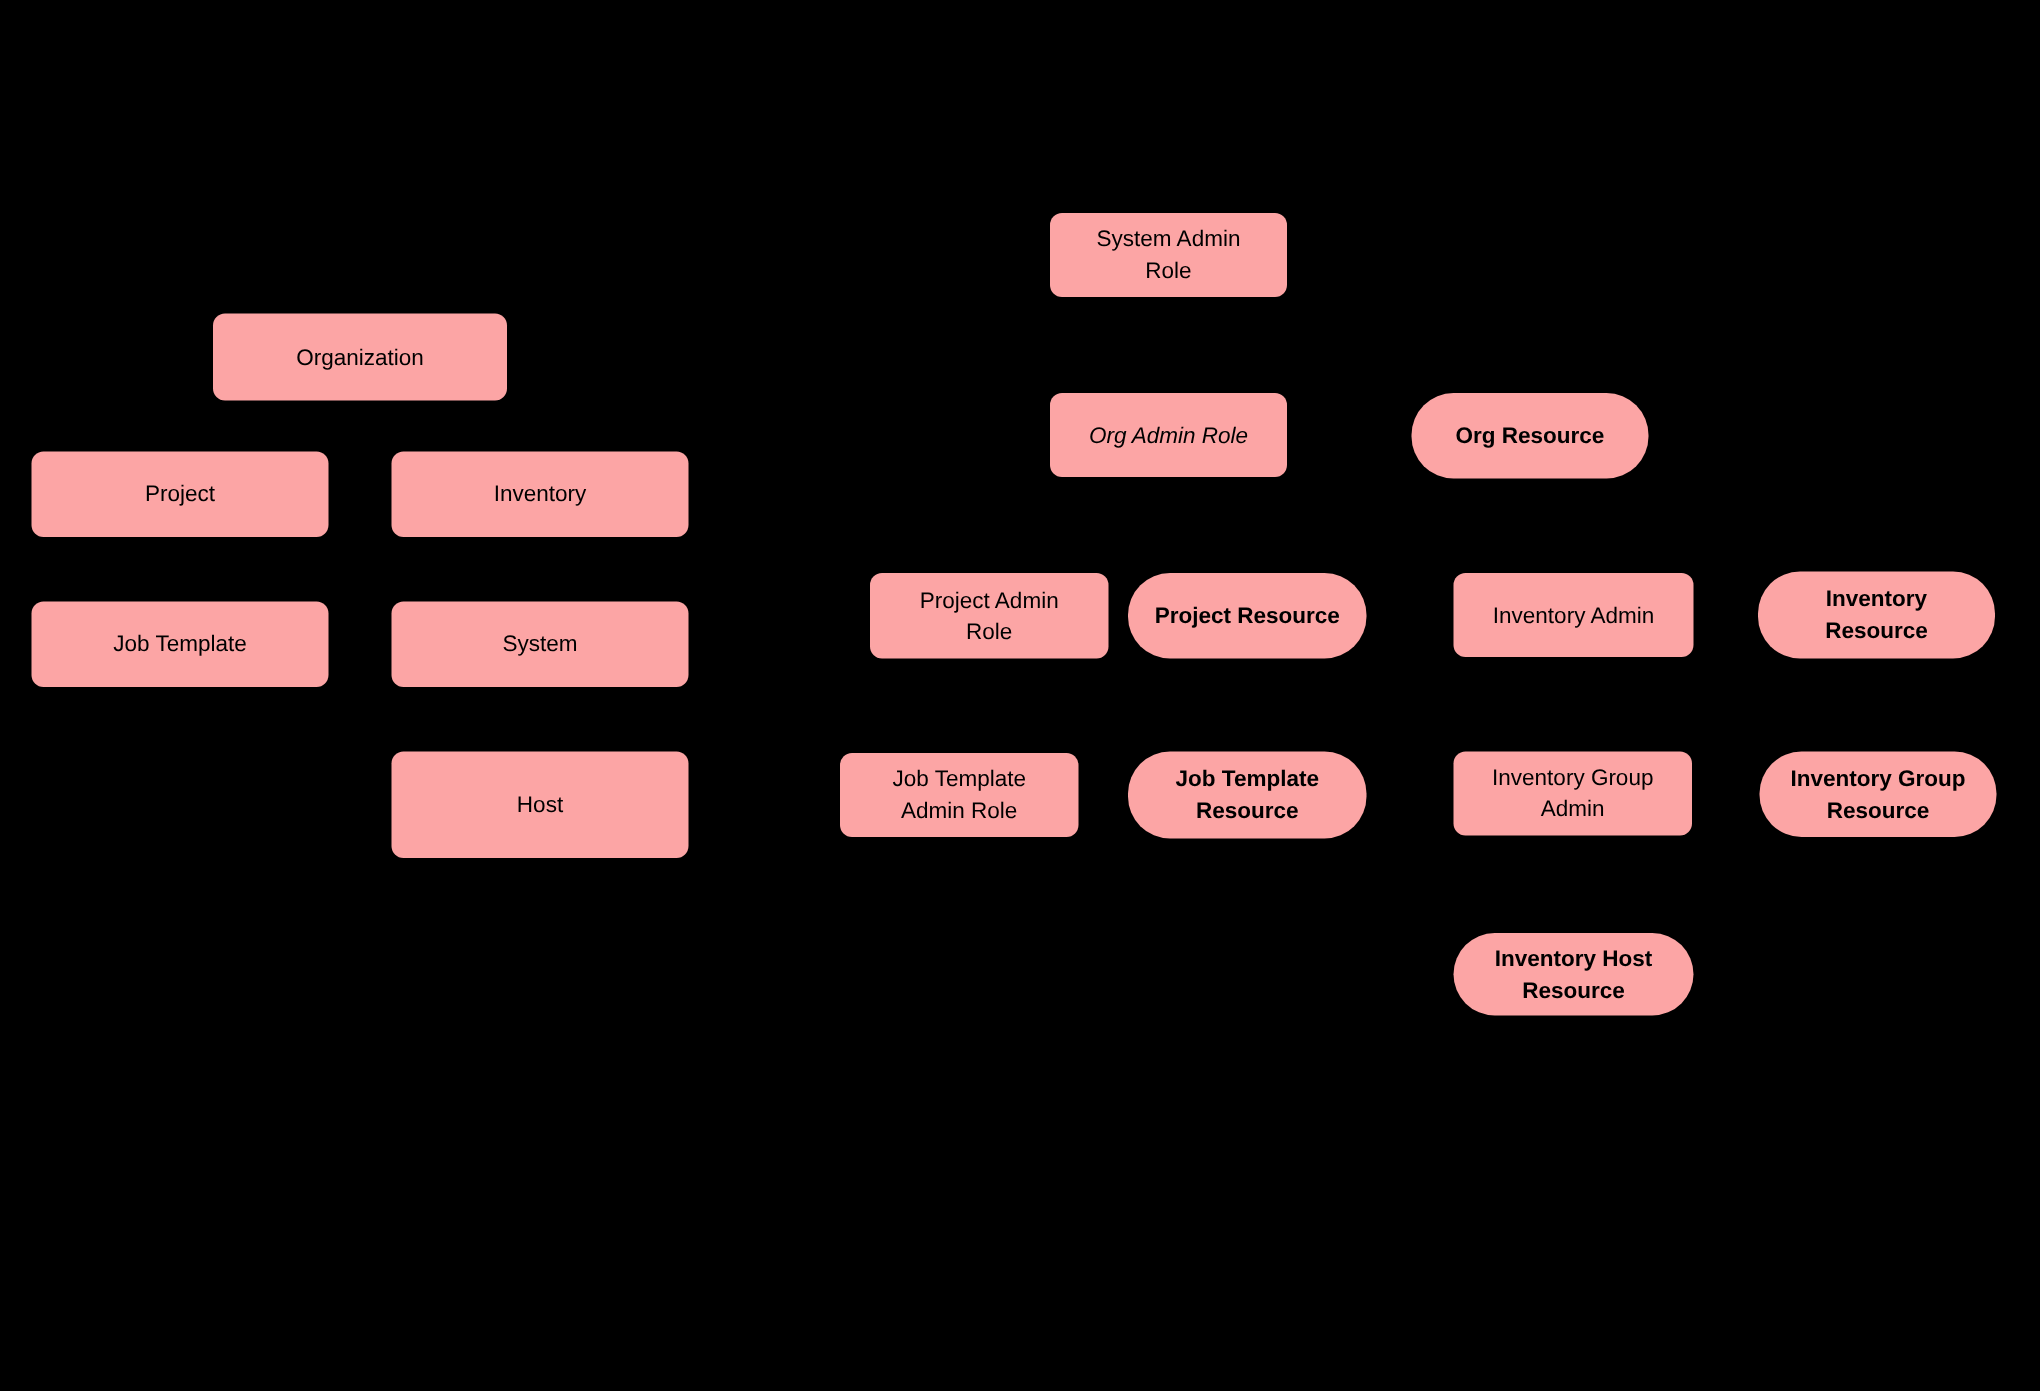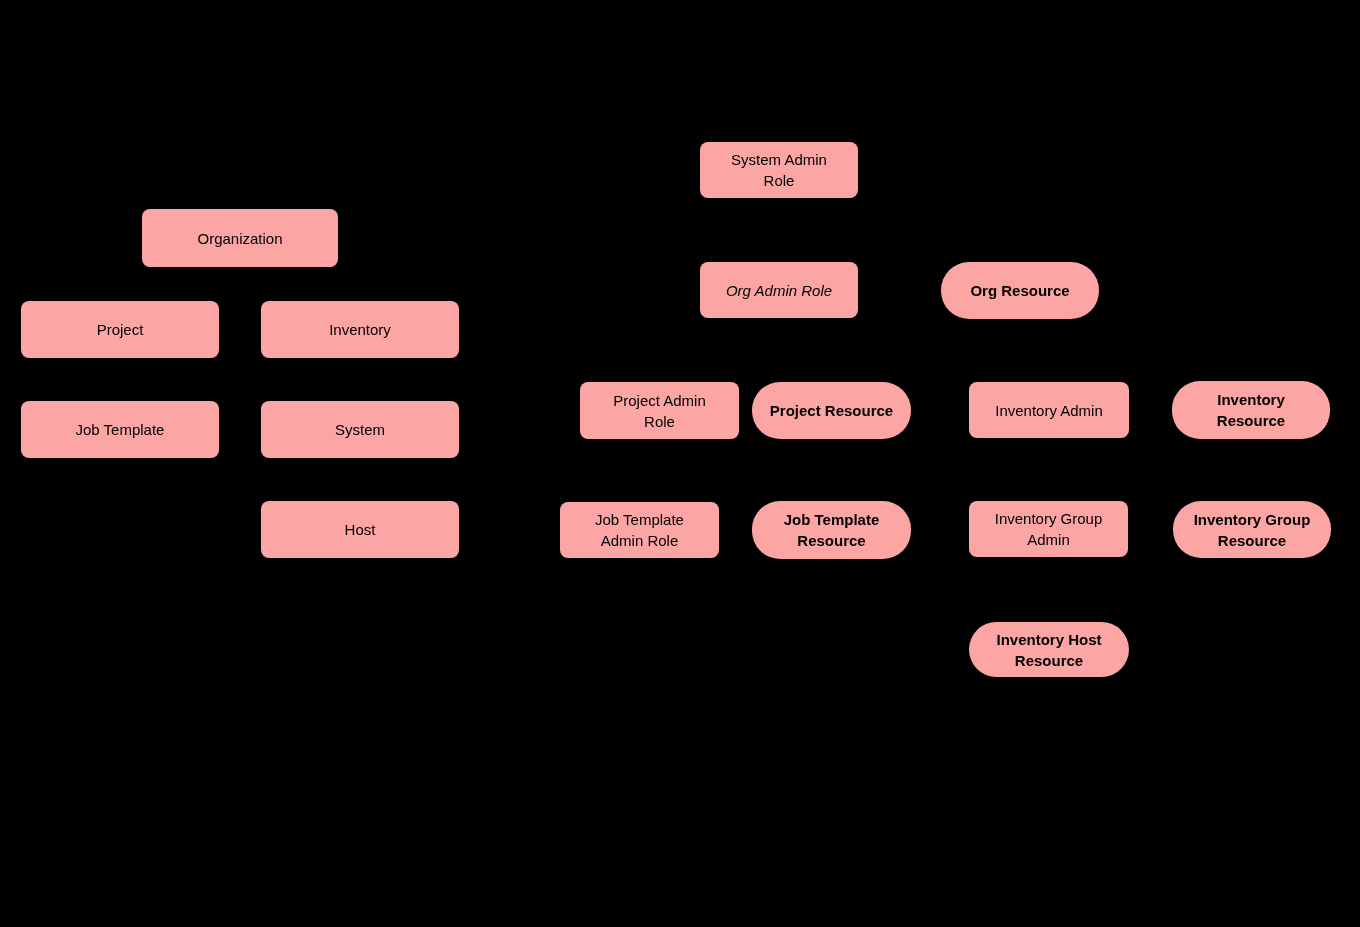--- a/index.html
+++ b/index.html
@@ -32,21 +32,21 @@
   }
   .rect { border-radius: 8px; }
   .pill { border-radius: 28px; font-weight: bold; }
 
   
   .n-organization        { left: 142px; top: 209px; width: 196px; height: 58px; }
   .n-project             { left:  21px; top: 301px; width: 198px; height: 57px; }
   .n-inventory           { left: 261px; top: 301px; width: 198px; height: 57px; }
   .n-job-template        { left:  21px; top: 401px; width: 198px; height: 57px; }
   .n-group               { left: 261px; top: 401px; width: 198px; height: 57px; }
-  .n-host                { left: 261px; top: 501px; width: 198px; height: 57px; }
+  .n-host                { left: 261px; top: 501px; width: 198px; height: 71px; }
 
   
   .n-system-admin-role        { left:  700px; top: 142px; width: 158px; height: 56px; }
   .n-org-admin-role           { left:  700px; top: 262px; width: 158px; height: 56px; font-style: italic; }
   .n-org-resource             { left:  941px; top: 262px; width: 158px; height: 57px; }
   .n-project-admin-role       { left:  560px; top: 382px; width: 159px; height: 57px; margin-left: 20px; }
   .n-project-resource         { left:  752px; top: 382px; width: 159px; height: 57px; }
   .n-inventory-admin          { left:  969px; top: 382px; width: 160px; height: 56px; }
   .n-inventory-resource       { left: 1172px; top: 381px; width: 158px; height: 58px; }
   .n-job-template-admin-role  { left:  560px; top: 502px; width: 159px; height: 56px; }

